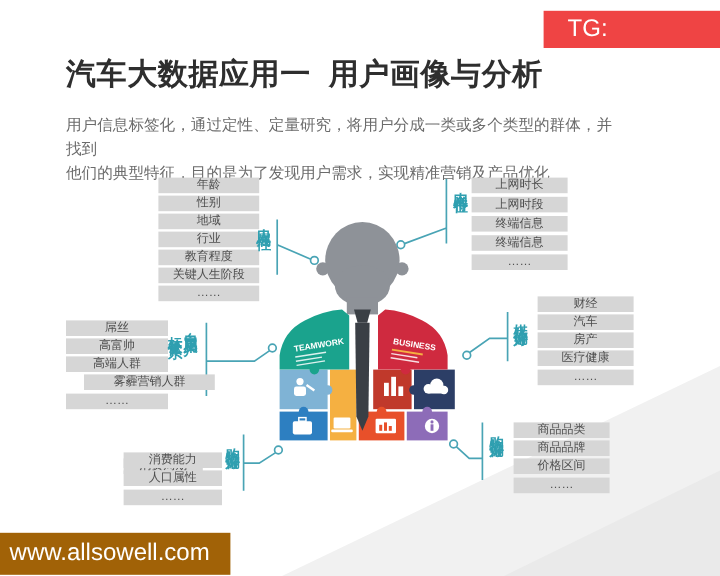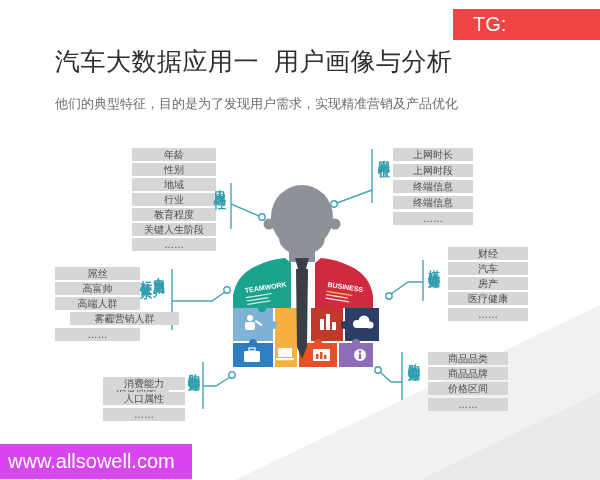--- a/index.html
+++ b/index.html
@@ -1,29 +1,29 @@
 <!DOCTYPE html>
 <html><head>
 <meta charset="utf-8">
 <style>
   html,body{margin:0;padding:0;}
   body{font-family:"Liberation Sans","DejaVu Sans",sans-serif;background:#fff;}
   #stage{position:relative;width:600px;height:480px;background:#ffffff;overflow:hidden;}
   svg.overlay{position:absolute;left:0;top:0;z-index:1;pointer-events:none;}
   .badge{position:absolute;left:453px;top:9px;width:147px;height:31px;background:#ef4444;
          color:#fff;font-size:20px;line-height:31px;padding-left:20px;box-sizing:border-box;z-index:3;}
-  .title{position:absolute;left:55px;top:45px;font-size:25px;font-weight:normal;color:#2e2e2e;
+  .title{position:absolute;left:55px;top:45px;font-size:25px;font-weight:bold;color:#2e2e2e;
          letter-spacing:0.5px;z-index:2;white-space:pre;}
   .desc{position:absolute;left:55px;top:94px;width:460px;font-size:13px;color:#6b6b6b;
         line-height:20px;z-index:2;}
   .tag{position:absolute;height:13px;line-height:13px;background:#d6d6d6;color:#4f4f4f;
        font-size:10px;text-align:center;z-index:2;overflow:hidden;}
   .vlabel{position:absolute;writing-mode:vertical-rl;text-orientation:upright;
           color:#2f9fb0;font-size:12px;font-weight:bold;letter-spacing:2px;z-index:2;line-height:13px;}
-  .footer{position:absolute;left:0;top:444px;width:192px;height:35px;background:#d946ef;
+  .footer{position:absolute;left:0;top:444px;width:192px;height:35px;background:#a16207;
           color:#fff;font-size:20px;line-height:35px;padding-left:8px;box-sizing:border-box;z-index:3;}
 </style>
 </head>
 <body>
 
 <div id="stage">
 
   <svg class="overlay" width="600" height="480" viewBox="0 0 600 480">
 
     <g>
@@ -133,20 +133,21 @@
           <rect x="358.8" y="353.6" width="2.4" height="5.4" fill="#8d6cb8"></rect>
         </g>
       </g>
     </g>
   </svg>
 
   <div class="badge">TG: MYYJJPP</div>
 
   <div class="title">汽车大数据应用一  用户画像与分析</div>
   <div class="desc">
+    <div>用户信息标签化，通过定性、定量研究，将用户分成一类或多个类型的群体，并找到</div>
     <div>他们的典型特征，目的是为了发现用户需求，实现精准营销及产品优化</div>
   </div>
 
   <div class="tag" style="left:132px;top:148px;width:84px">年龄</div>
   <div class="tag" style="left:132px;top:163px;width:84px">性别</div>
   <div class="tag" style="left:132px;top:178px;width:84px">地域</div>
   <div class="tag" style="left:132px;top:193px;width:84px">行业</div>
   <div class="tag" style="left:132px;top:208px;width:84px">教育程度</div>
   <div class="tag" style="left:132px;top:223px;width:84px">关键人生阶段</div>
   <div class="tag" style="left:132px;top:238px;width:84px">……</div>

